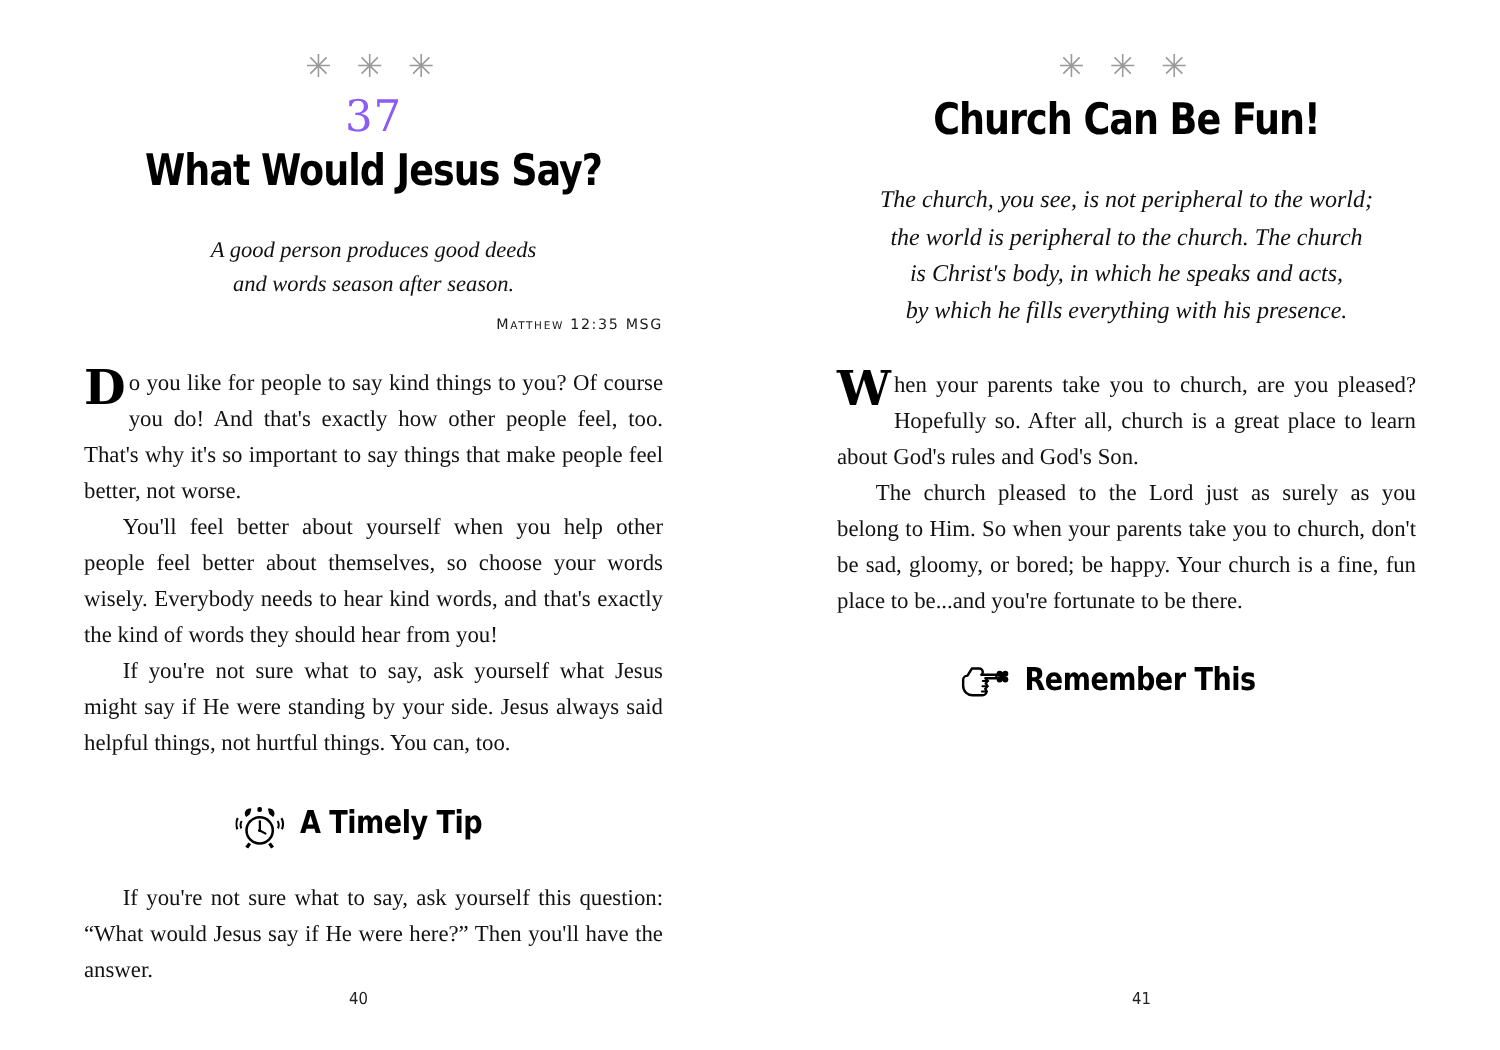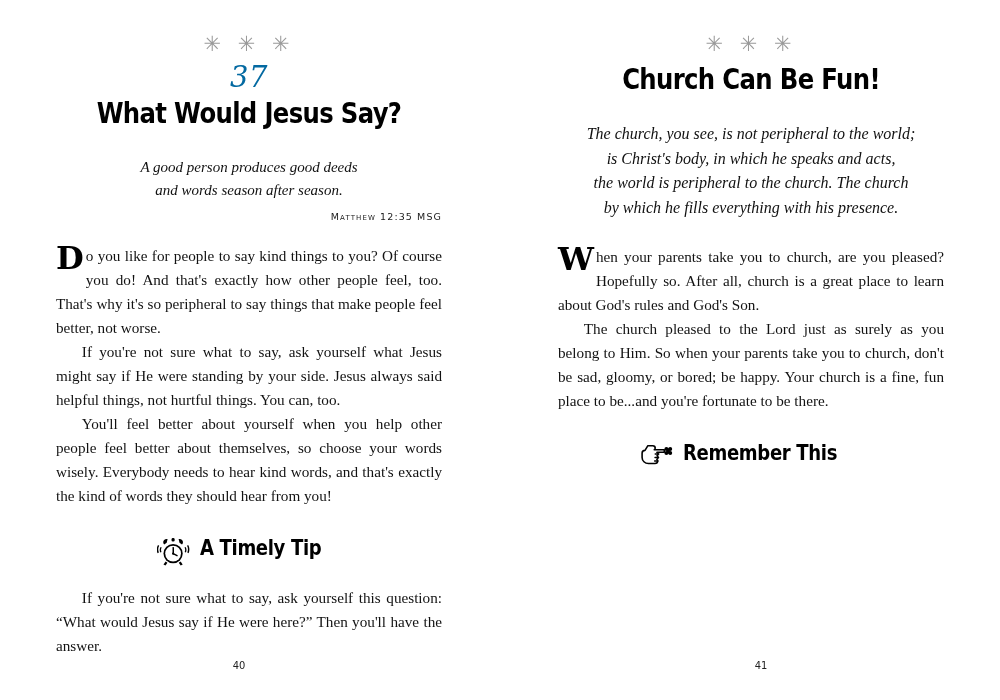--- a/index.html
+++ b/index.html
@@ -48,23 +48,22 @@
     user-select: none;
   }
 
   
   .chapter-number {
     text-align: center;
     font-family: "DejaVu Serif", "Liberation Serif", serif;
     font-size: 29px;
     line-height: 1.05;
     margin-top: 4px;
-    font-style: italic;
     letter-spacing: 0.5px;
-    color: #0369a1;
+    color: #8b5cf6;
   }
 
   
   .chapter-title {
     text-align: center;
     font-family: "DejaVu Sans", "Liberation Sans", sans-serif;
     font-weight: bold;
     font-size: 29px;
     line-height: 1.1;
     margin-top: 6px;
@@ -191,23 +190,23 @@
     <div class="chapter-title">What Would Jesus Say?</div>
 
     <div class="epigraph">
       <div>A good person produces good deeds</div>
       <div>and words season after season.</div>
     </div>
 
     <div class="attribution">Matthew 12:35 MSG</div>
 
     <div class="body-text">
-      <p class="first"><span class="dropcap">D</span><span>o you like for people to say kind things to you? Of course you do! And that's exactly how other people feel, too. That's why it's so peripheral to say things that make people feel better, not worse.</span></p>
+      <p class="first"><span class="dropcap">D</span><span>o you like for people to say kind things to you? Of course you do! And that's exactly how other people feel, too. That's why it's so important to say things that make people feel better, not worse.</span></p>
+      <p>You'll feel better about yourself when you help other people feel better about themselves, so choose your words wisely. Everybody needs to hear kind words, and that's exactly the kind of words they should hear from you!</p>
       <p>If you're not sure what to say, ask yourself what Jesus might say if He were standing by your side. Jesus always said helpful things, not hurtful things. You can, too.</p>
-      <p>You'll feel better about yourself when you help other people feel better about themselves, so choose your words wisely. Everybody needs to hear kind words, and that's exactly the kind of words they should hear from you!</p>
     </div>
 
     <div class="feature">
       <span class="feature-icon">
         <svg width="36" height="32" viewBox="0 0 36 32" aria-hidden="true">
           <g fill="#000000">
 
             <path d="M9.6 3.0c-1.9 0-3.4 1.5-3.4 3.3 0 .9.4 1.7 1 2.3l2.5-1.9.9-3.6c-.3-.1-.7-.1-1-.1z"></path>
             <path d="M22.6 3.0c1.9 0 3.4 1.5 3.4 3.3 0 .9-.4 1.7-1 2.3l-2.5-1.9-.9-3.6c.3-.1.7-.1 1-.1z"></path>
 
@@ -243,22 +242,22 @@
 
   <div class="page page-right">
 
     <div class="ornament">✳ ✳ ✳</div>
 
 
     <div class="chapter-title">Church Can Be Fun!</div>
 
     <div class="epigraph">
       <div>The church, you see, is not peripheral to the world;</div>
+      <div>the world is peripheral to the church. The church</div>
       <div>is Christ's body, in which he speaks and acts,</div>
-      <div>the world is peripheral to the church. The church</div>
       <div>by which he fills everything with his presence.</div>
     </div>
 
 
     <div class="body-text">
       <p class="first"><span class="dropcap">W</span><span>hen your parents take you to church, are you pleased? Hopefully so. After all, church is a great place to learn about God's rules and God's Son.</span></p>
       <p>The church pleased to the Lord just as surely as you belong to Him. So when your parents take you to church, don't be sad, gloomy, or bored; be happy. Your church is a fine, fun place to be...and you're fortunate to be there.</p>
     </div>
 
     <div class="feature">

